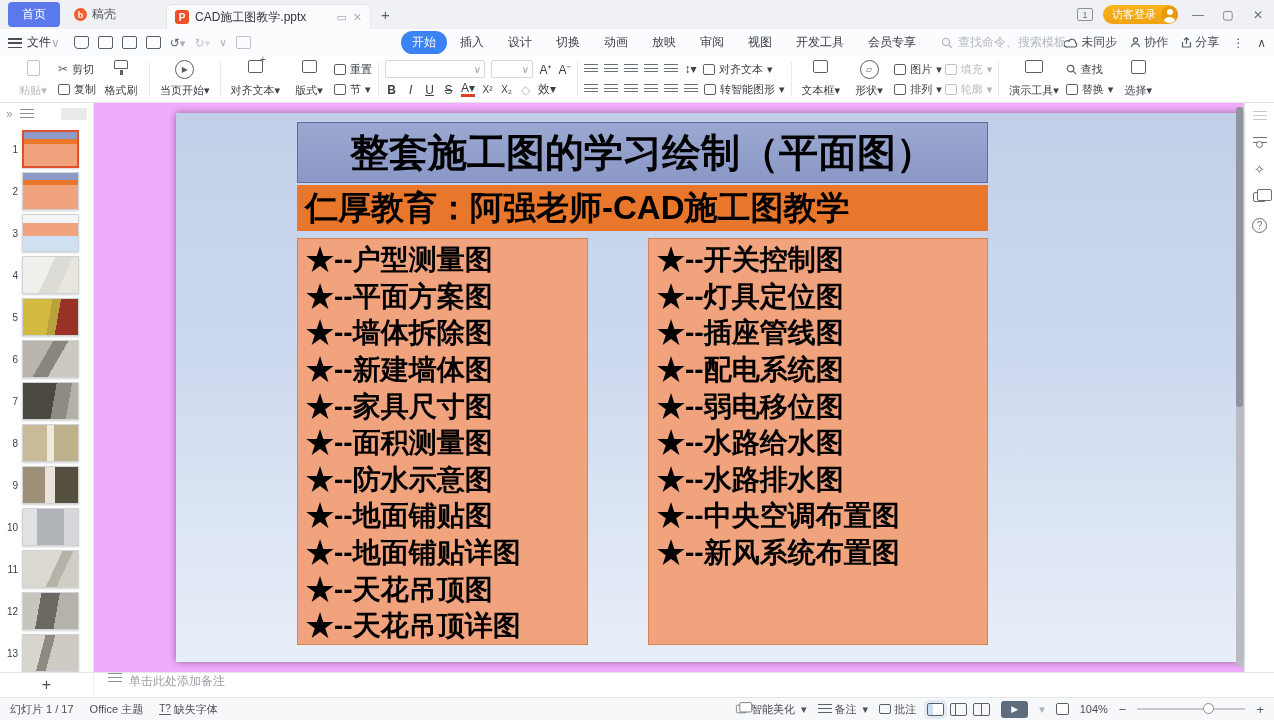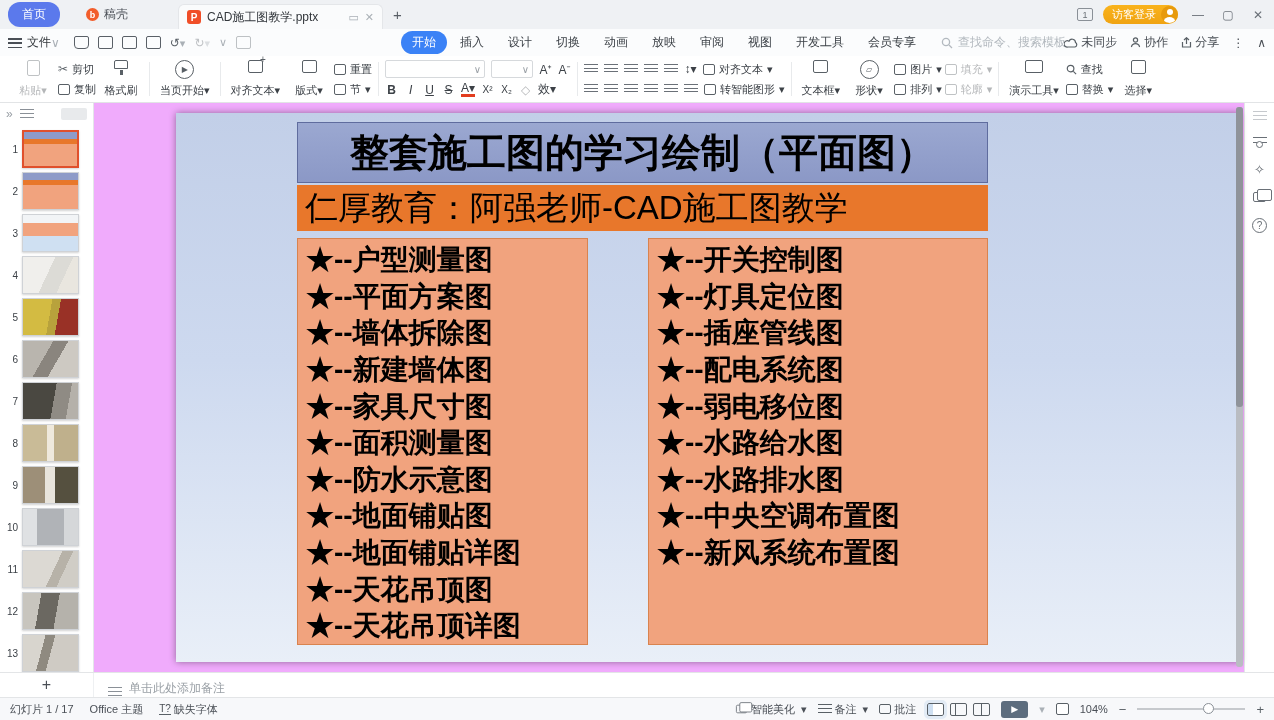--- a/index.html
+++ b/index.html
@@ -1,21 +1,21 @@
 <!DOCTYPE html>
 <html><head>
 <meta charset="utf-8">
 <style>
   *{box-sizing:border-box;margin:0;padding:0}
   html,body{width:1274px;height:720px;overflow:hidden}
   body{font-family:"Liberation Sans",sans-serif;font-size:12px;color:#41464d;background:#fff}
 
   
   .tabbar{height:29px;background:#eff1f4;display:flex;align-items:center;padding-left:8px;position:relative}
-  .tab-home{background:#5b79ec;color:#fff;border-radius:12px;padding:4px 14px;font-size:12px;margin-right:14px;cursor:pointer}
+  .tab-home{background:#5b79ec;color:#fff;border-radius:4px;padding:4px 14px;font-size:12px;margin-right:2px;cursor:pointer}
   .tab-store{display:flex;align-items:center;gap:5px;padding:0 12px;height:100%;color:#4a4f56}
   .bili-dot{width:13px;height:13px;border-radius:50%;background:#f25d2b;color:#fff;font-size:9px;font-weight:bold;display:flex;align-items:center;justify-content:center}
   .tab-doc{margin-left:38px;display:flex;align-items:center;gap:6px;background:#fafbfc;height:25px;align-self:flex-end;border-radius:6px 6px 0 0;padding:0 8px;width:205px;border:1px solid #e4e6e9;border-bottom:none}
   .p-icon{width:14px;height:14px;border-radius:3px;background:#f04e28;color:#fff;font-size:10px;font-weight:bold;display:flex;align-items:center;justify-content:center}
   .tab-doc .title{flex:1;font-size:12px;color:#33373c;white-space:nowrap;overflow:hidden}
   .tiny{color:#aab0b6;font-size:11px}
   .plus-tab{margin-left:10px;font-size:15px;color:#585e65}
   .tabbar-right{position:absolute;right:6px;top:0;height:29px;display:flex;align-items:center;gap:10px}
   .badge-box{min-width:16px;height:13px;border:1px solid #8a9097;border-radius:2px;font-size:9px;color:#6a7077;display:flex;align-items:center;justify-content:center;padding:0 2px}
   .login-pill{background:linear-gradient(180deg,#f9b31c,#f0a312);border-radius:10px;height:19px;display:flex;align-items:center;color:#fff;font-size:11px;padding-left:9px;gap:5px}
@@ -83,41 +83,41 @@
   .art-photo-e{background:linear-gradient(90deg,#c9bb97 0 44%,#efe9dc 44% 56%,#bfb08c 56%)}
   .art-photo-f{background:linear-gradient(90deg,#9d8f78 0 40%,#e8e4dc 40% 58%,#55503f 58%)}
   .art-photo-g{background:linear-gradient(90deg,#dfe1e3 0 25%,#b0b3b7 25% 75%,#d5d7d9 75%)}
   .art-photo-h{background:linear-gradient(115deg,#dcd9d3 0 55%,#b7b2a8 55% 70%,#d0cdc6 70%)}
   .art-photo-i{background:linear-gradient(100deg,#c8c5be 0 30%,#6b6861 30% 60%,#b5b2ab 60%)}
   .art-photo-j{background:linear-gradient(105deg,#d8d5ce 0 35%,#8f8a80 35% 50%,#cfcbc4 50%)}
 
   .canvas{flex:1;background:#f0abfc;position:relative}
   .slide{position:absolute;left:82px;top:10px;width:1064px;height:549px;background:linear-gradient(180deg,#c2cfe8 0%,#cdd9ef 45%,#e9eff8 100%);box-shadow:0 0 7px rgba(0,0,0,.4)}
   .title-box{position:absolute;left:121px;top:9px;width:691px;height:61px;background:linear-gradient(180deg,#9ba8d1,#8b98c6);border:1px solid #5f6c9e;display:flex;align-items:center;justify-content:center;font-weight:bold;font-size:39px;color:#000;white-space:nowrap}
-  .banner{position:absolute;left:121px;top:72px;width:691px;height:46px;background:#e8772b;display:flex;align-items:center;padding-left:8px;font-weight:normal;font-size:33px;color:#000;white-space:nowrap}
+  .banner{position:absolute;left:121px;top:72px;width:691px;height:46px;background:#e8772b;display:flex;align-items:center;padding-left:8px;font-weight:bold;font-size:33px;color:#000;white-space:nowrap}
   .listbox{position:absolute;top:125px;height:407px;background:#f1a37e;border:1px solid #d9834f;padding:3px 0 0 8px;overflow:hidden}
   .listbox.lft{left:121px;width:291px}
   .listbox.rgt{left:472px;width:340px}
   .slide-line{height:36.6px;display:flex;align-items:center;font-weight:bold;font-size:28px;color:#000;white-space:nowrap}
   .vscroll{position:absolute;right:1px;top:4px;width:7px;height:560px;background:#b9bcc2;border-radius:3px}
   .vscroll .vthumb{position:absolute;top:0;left:0;width:7px;height:300px;background:#8f939a;border-radius:3px}
 
   .rightstrip{width:30px;background:#fff;border-left:1px solid #e4e6e9;display:flex;flex-direction:column;align-items:center;padding-top:8px;gap:16px;color:#6a7077}
   .rs-ic{width:15px;height:13px;display:flex;align-items:center;justify-content:center;font-size:13px}
   .rs-lines{width:14px;height:10px;background:repeating-linear-gradient(180deg,#c6c9cd 0 1.4px,transparent 1.4px 4px)}
   .rs-slider{width:14px;height:10px;background:repeating-linear-gradient(180deg,#6a7077 0 1.4px,transparent 1.4px 5px);position:relative}
   .rs-slider::after{content:'';position:absolute;left:3px;top:4px;width:5px;height:5px;border-radius:50%;background:#fff;border:1.3px solid #6a7077}
   .rs-copy{width:13px;height:10px;border:1.3px solid #6a7077;border-radius:2px;position:relative}
   .rs-copy::after{content:'';position:absolute;left:3px;top:-4px;width:13px;height:10px;border:1.3px solid #6a7077;border-radius:2px;background:#fff}
   .rs-help{width:15px;height:15px;border:1.3px solid #6a7077;border-radius:50%;font-size:10px;display:flex;align-items:center;justify-content:center}
 
   
   .notesbar{height:25px;display:flex;background:#fff;border-top:1px solid #e3e5e7}
   .notes-left{width:94px;display:flex;align-items:center;justify-content:center;color:#4a4f56;font-size:16px;border-right:1px solid #eef0f2}
-  .notes-field{flex:1;display:flex;align-items:flex-end;gap:7px;padding-left:14px;color:#9aa0a6}
+  .notes-field{flex:1;display:flex;align-items:flex-start;gap:7px;padding-left:14px;color:#9aa0a6}
   .statusbar{height:23px;background:#f7f8fa;border-top:1px solid #e3e5e7;display:flex;align-items:center;padding:0 10px;gap:16px;color:#4a4f56;font-size:11px;white-space:nowrap}
   .sb-right{margin-left:auto;display:flex;align-items:center;gap:11px}
   .viewics{display:flex;align-items:center;gap:6px}
   .vic{width:17px;height:13px;border:1.3px solid #596066;border-radius:2px}
   .vic.v1{background:linear-gradient(90deg,#cfe0f2 0 30%,#fff 30%);outline:3px solid #e2ebf5}
   .vic.v2{background:linear-gradient(90deg,#596066 0 1.3px,transparent 1.3px) center/50% 100% no-repeat}
   .vic.v3{background:linear-gradient(90deg,transparent 0 48%,#596066 48% 52%,transparent 52%)}
   .playbtn{width:27px;height:17px;background:#5d6d7e;border-radius:3px;color:#fff;display:flex;align-items:center;justify-content:center;font-size:9px}
   .fit-ic{width:13px;height:12px;border:1.3px solid #596066;border-radius:2px;background:linear-gradient(#fff,#fff) center/5px 4px no-repeat,#fff}
   .zoomtrack{width:108px;height:2px;background:#c6c9cd;position:relative}

